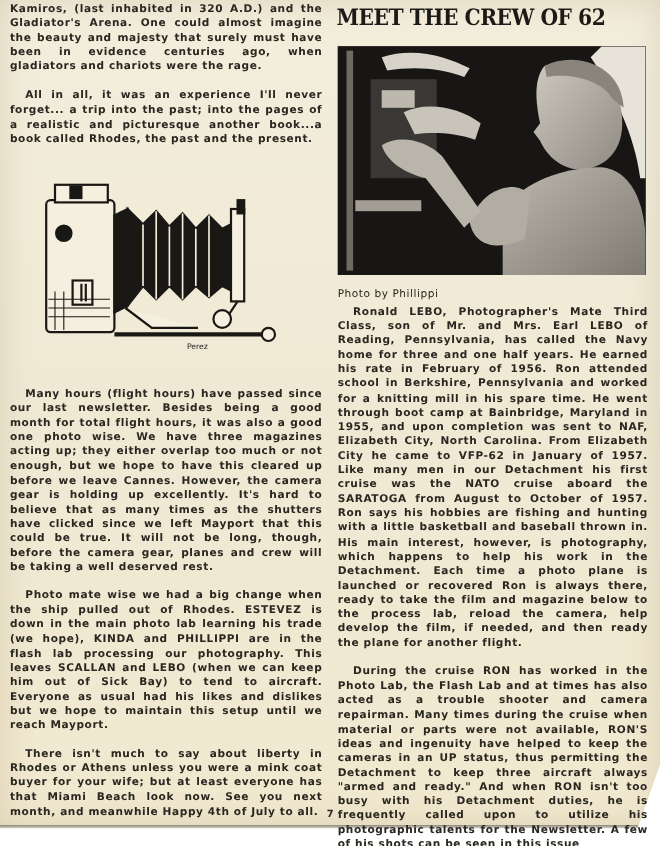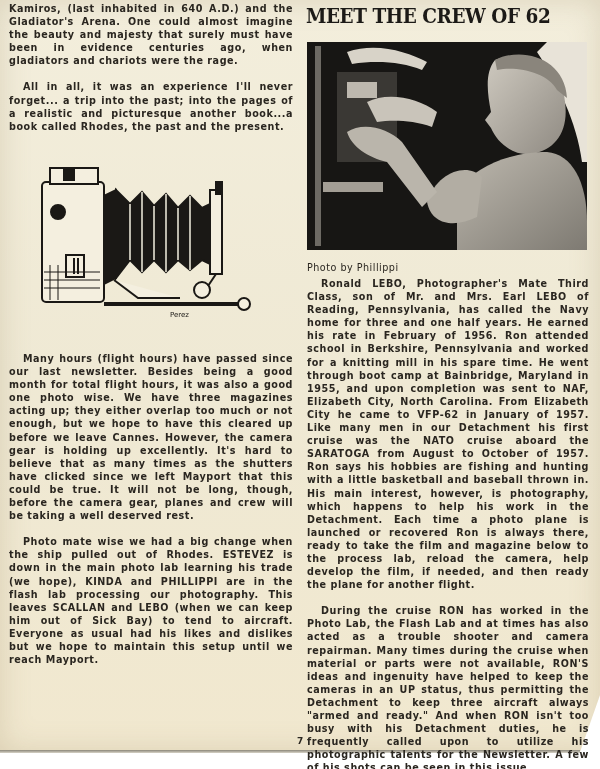--- a/index.html
+++ b/index.html
@@ -61,21 +61,21 @@
       font-size: 9px; font-weight: bold; color: #2a2620;
     }
   </style>
 </head>
 <body>
 
 <div class="page"></div>
 <div class="edge-shadow"></div>
 
 <div class="col-left">
-  <p class="txt">Kamiros, (last inhabited in 640 A.D.) and the Gladiator's Arena. One could almost imagine the beauty and majesty that surely must have been in evidence centuries ago, when gladiators and chariots were the rage.</p>
+  <p class="txt">Kamiros, (last inhabited in 320 A.D.) and the Gladiator's Arena. One could almost imagine the beauty and majesty that surely must have been in evidence centuries ago, when gladiators and chariots were the rage.</p>
   <div class="gap"></div>
   <p class="txt ind">All in all, it was an experience I'll never forget... a trip into the past; into the pages of a realistic and picturesque another book...a book called Rhodes, the past and the present.</p>
 </div>
 
 <svg class="camera" viewBox="0 0 230 160">
   <g fill="none" stroke="#1a1815" stroke-width="2">
 
     <rect x="12" y="22" width="62" height="120" rx="4" fill="#f4efdf"></rect>
     <rect x="20" y="8" width="48" height="16" fill="#f4efdf"></rect>
     <rect x="34" y="10" width="10" height="10" fill="#1a1815"></rect>
@@ -99,20 +99,21 @@
     <path d="M186 114 L178 126"></path>
   </g>
   <text x="140" y="157" font-size="7" font-family="DejaVu Sans, sans-serif" fill="#1a1815">Perez</text>
 </svg>
 
 <div class="col-left" style="top:352px;">
   <p class="txt ind">Many hours (flight hours) have passed since our last newsletter. Besides being a good month for total flight hours, it was also a good one photo wise. We have three magazines acting up; they either overlap too much or not enough, but we hope to have this cleared up before we leave Cannes. However, the camera gear is holding up excellently. It's hard to believe that as many times as the shutters have clicked since we left Mayport that this could be true. It will not be long, though, before the camera gear, planes and crew will be taking a well deserved rest.</p>
   <div class="gap"></div>
   <p class="txt ind">Photo mate wise we had a big change when the ship pulled out of Rhodes. ESTEVEZ is down in the main photo lab learning his trade (we hope), KINDA and PHILLIPPI are in the flash lab processing our photography. This leaves SCALLAN and LEBO (when we can keep him out of Sick Bay) to tend to aircraft. Everyone as usual had his likes and dislikes but we hope to maintain this setup until we reach Mayport.</p>
   <div class="gap"></div>
+  <p class="txt ind">There isn't much to say about liberty in Rhodes or Athens unless you were a mink coat buyer for your wife; but at least everyone has that Miami Beach look now. See you next month, and meanwhile Happy 4th of July to all.</p>
 </div>
 
 <div class="headline">MEET THE CREW OF 62</div>
 
 <div class="photo">
   <svg width="280" height="208" viewBox="0 0 280 208">
     <defs>
       <linearGradient id="face" x1="0" y1="0" x2="1" y2="1">
         <stop offset="0" stop-color="#cfcac0"></stop>
         <stop offset="1" stop-color="#8f8a82"></stop>

